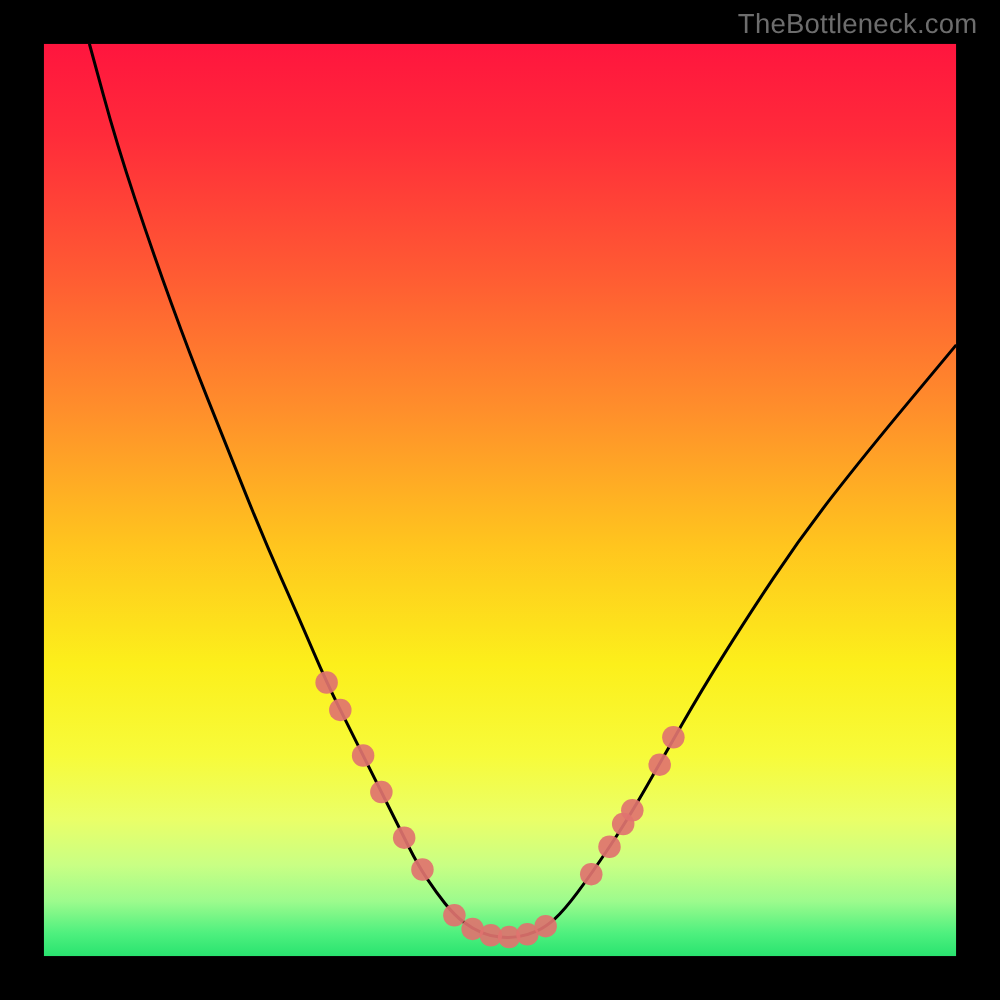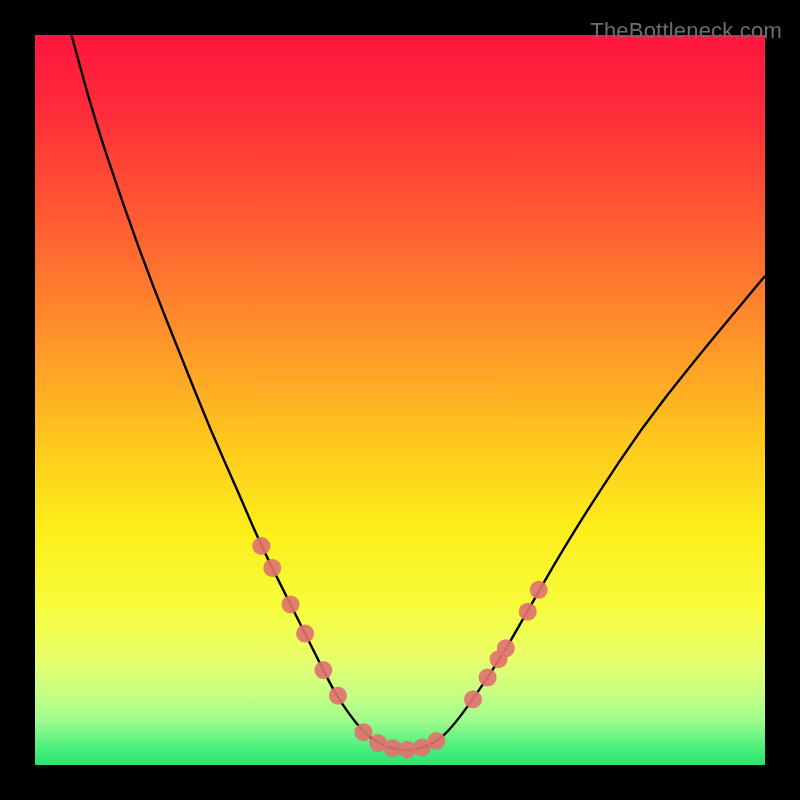--- a/index.html
+++ b/index.html
@@ -27,21 +27,21 @@
   }
   .gradient-bg {
     position: absolute;
     left: 0;
     top: 0;
     width: 100%;
     height: 100%;
   }
   .watermark {
     position: absolute;
-    top: 18px;
+    top: 6px;
     right: 18px;
     color: #6d6d6d;
     font-size: 22px;
     font-weight: 500;
     letter-spacing: 0.2px;
     user-select: none;
   }
   svg.curve {
     position: absolute;
     left: 0;

